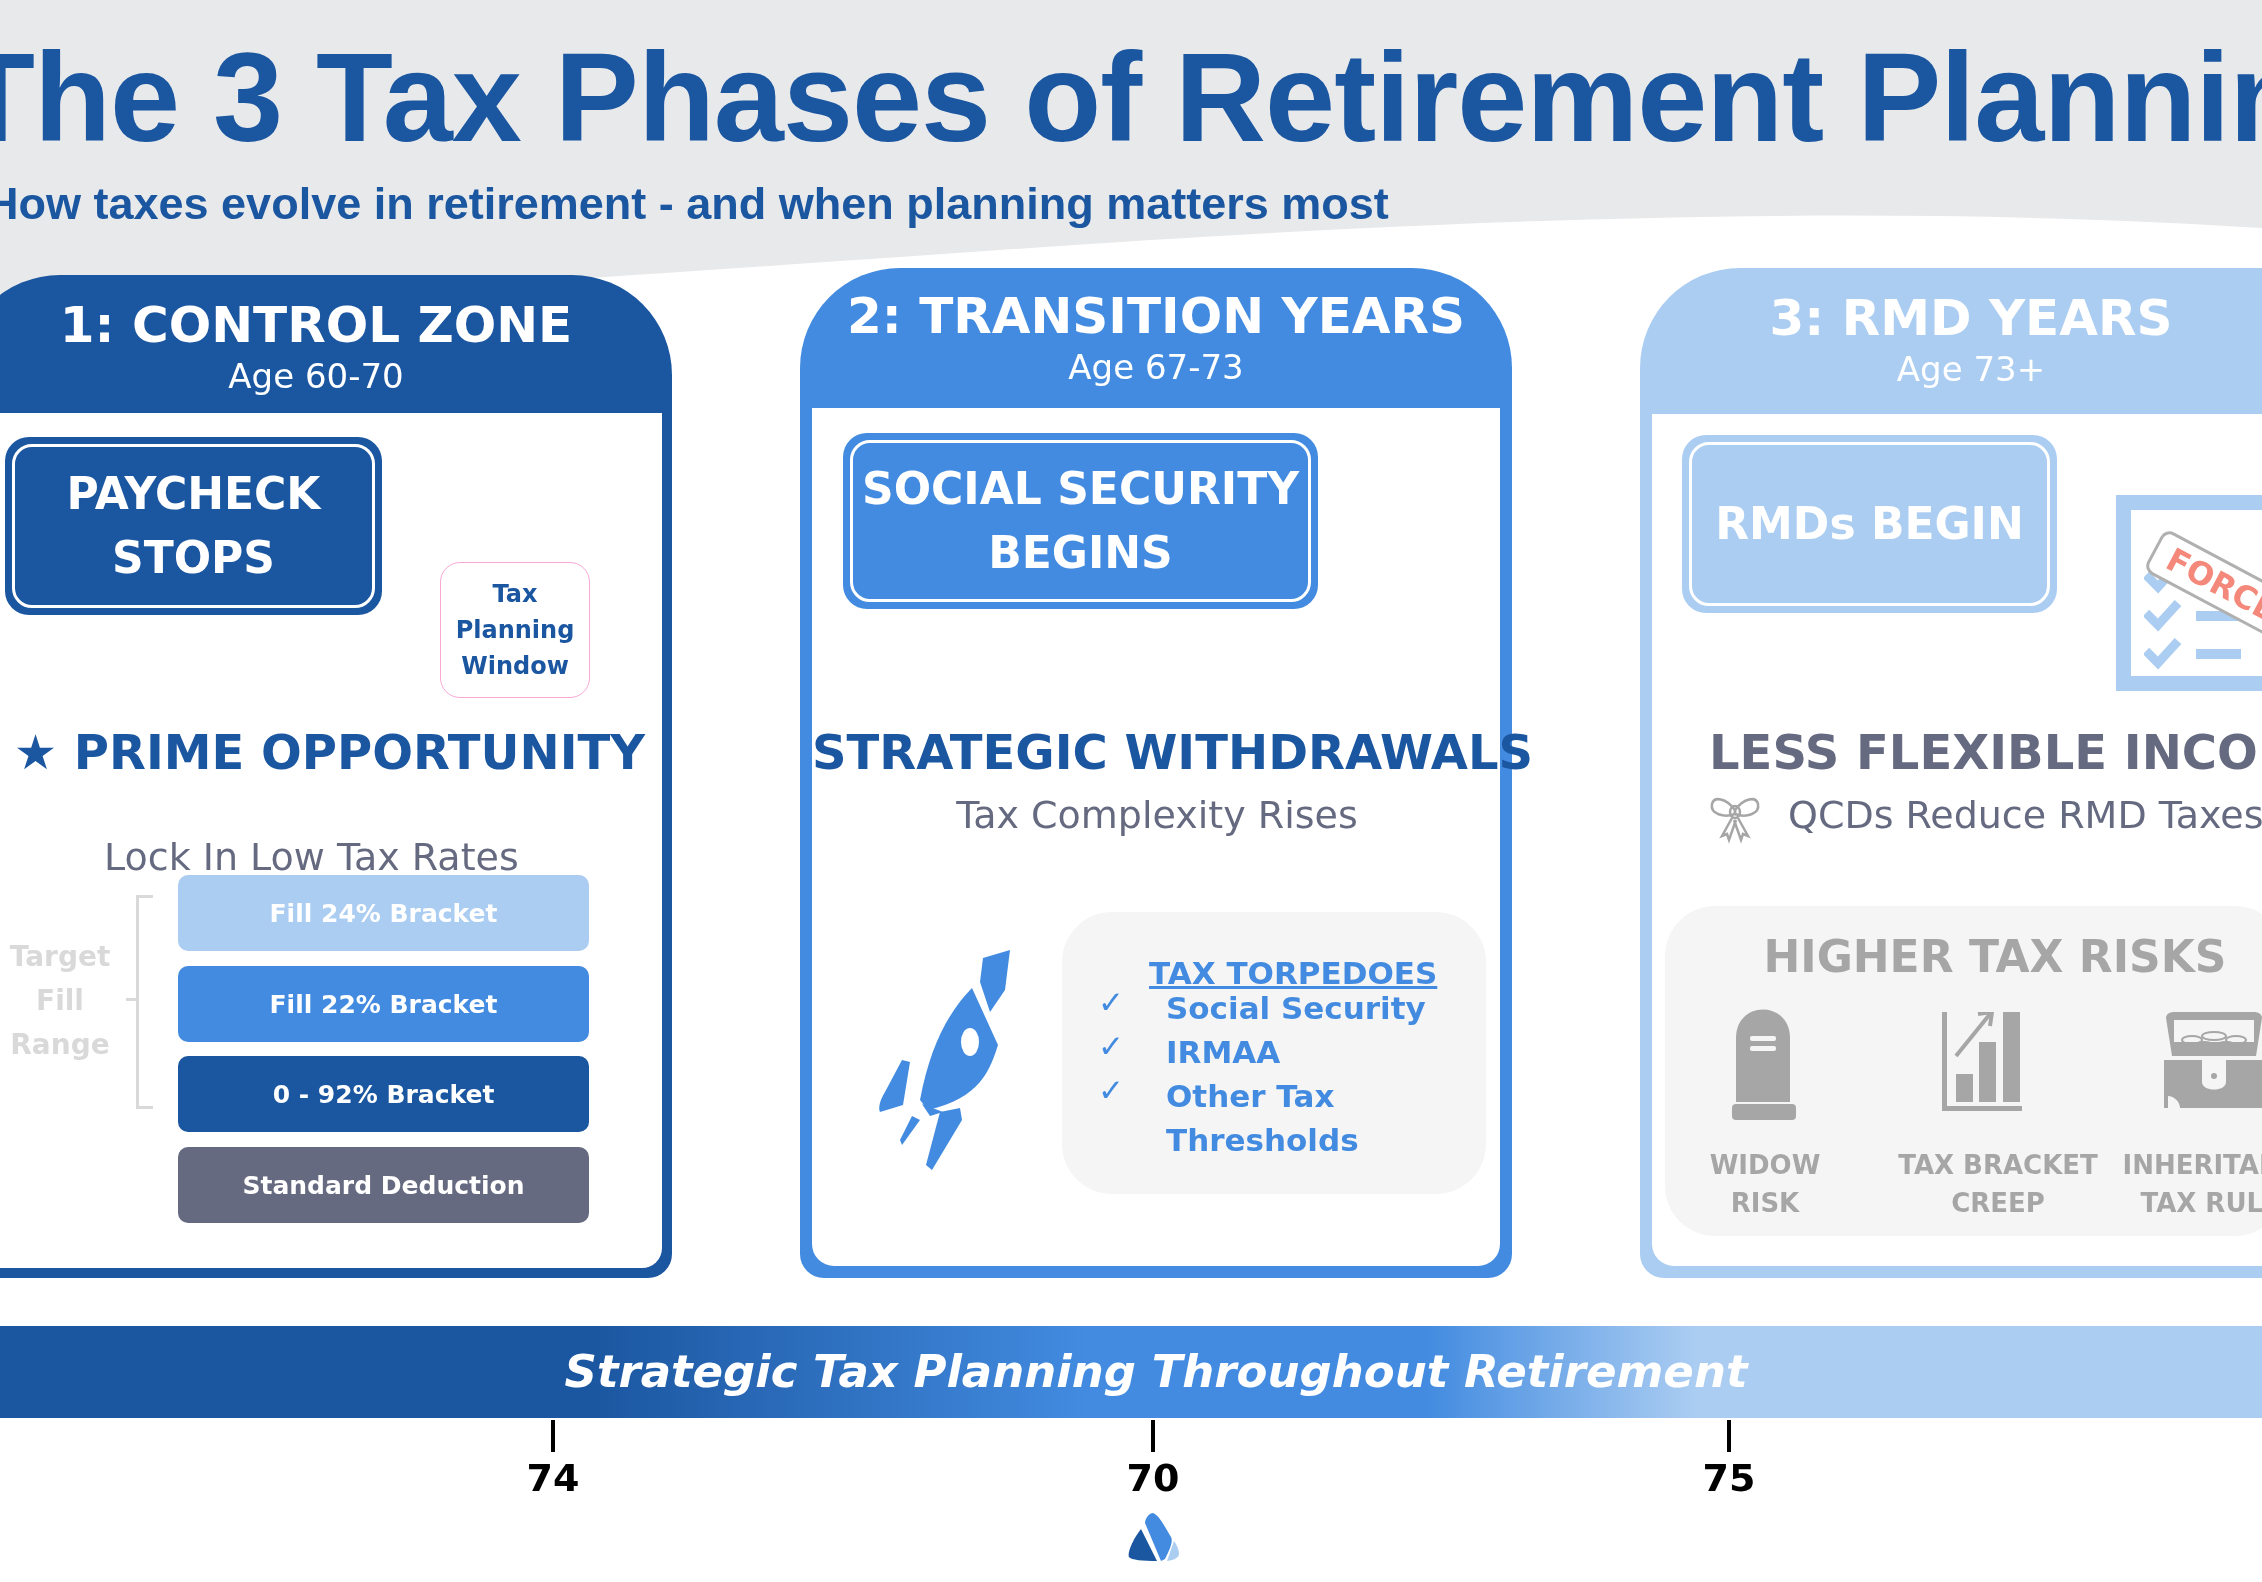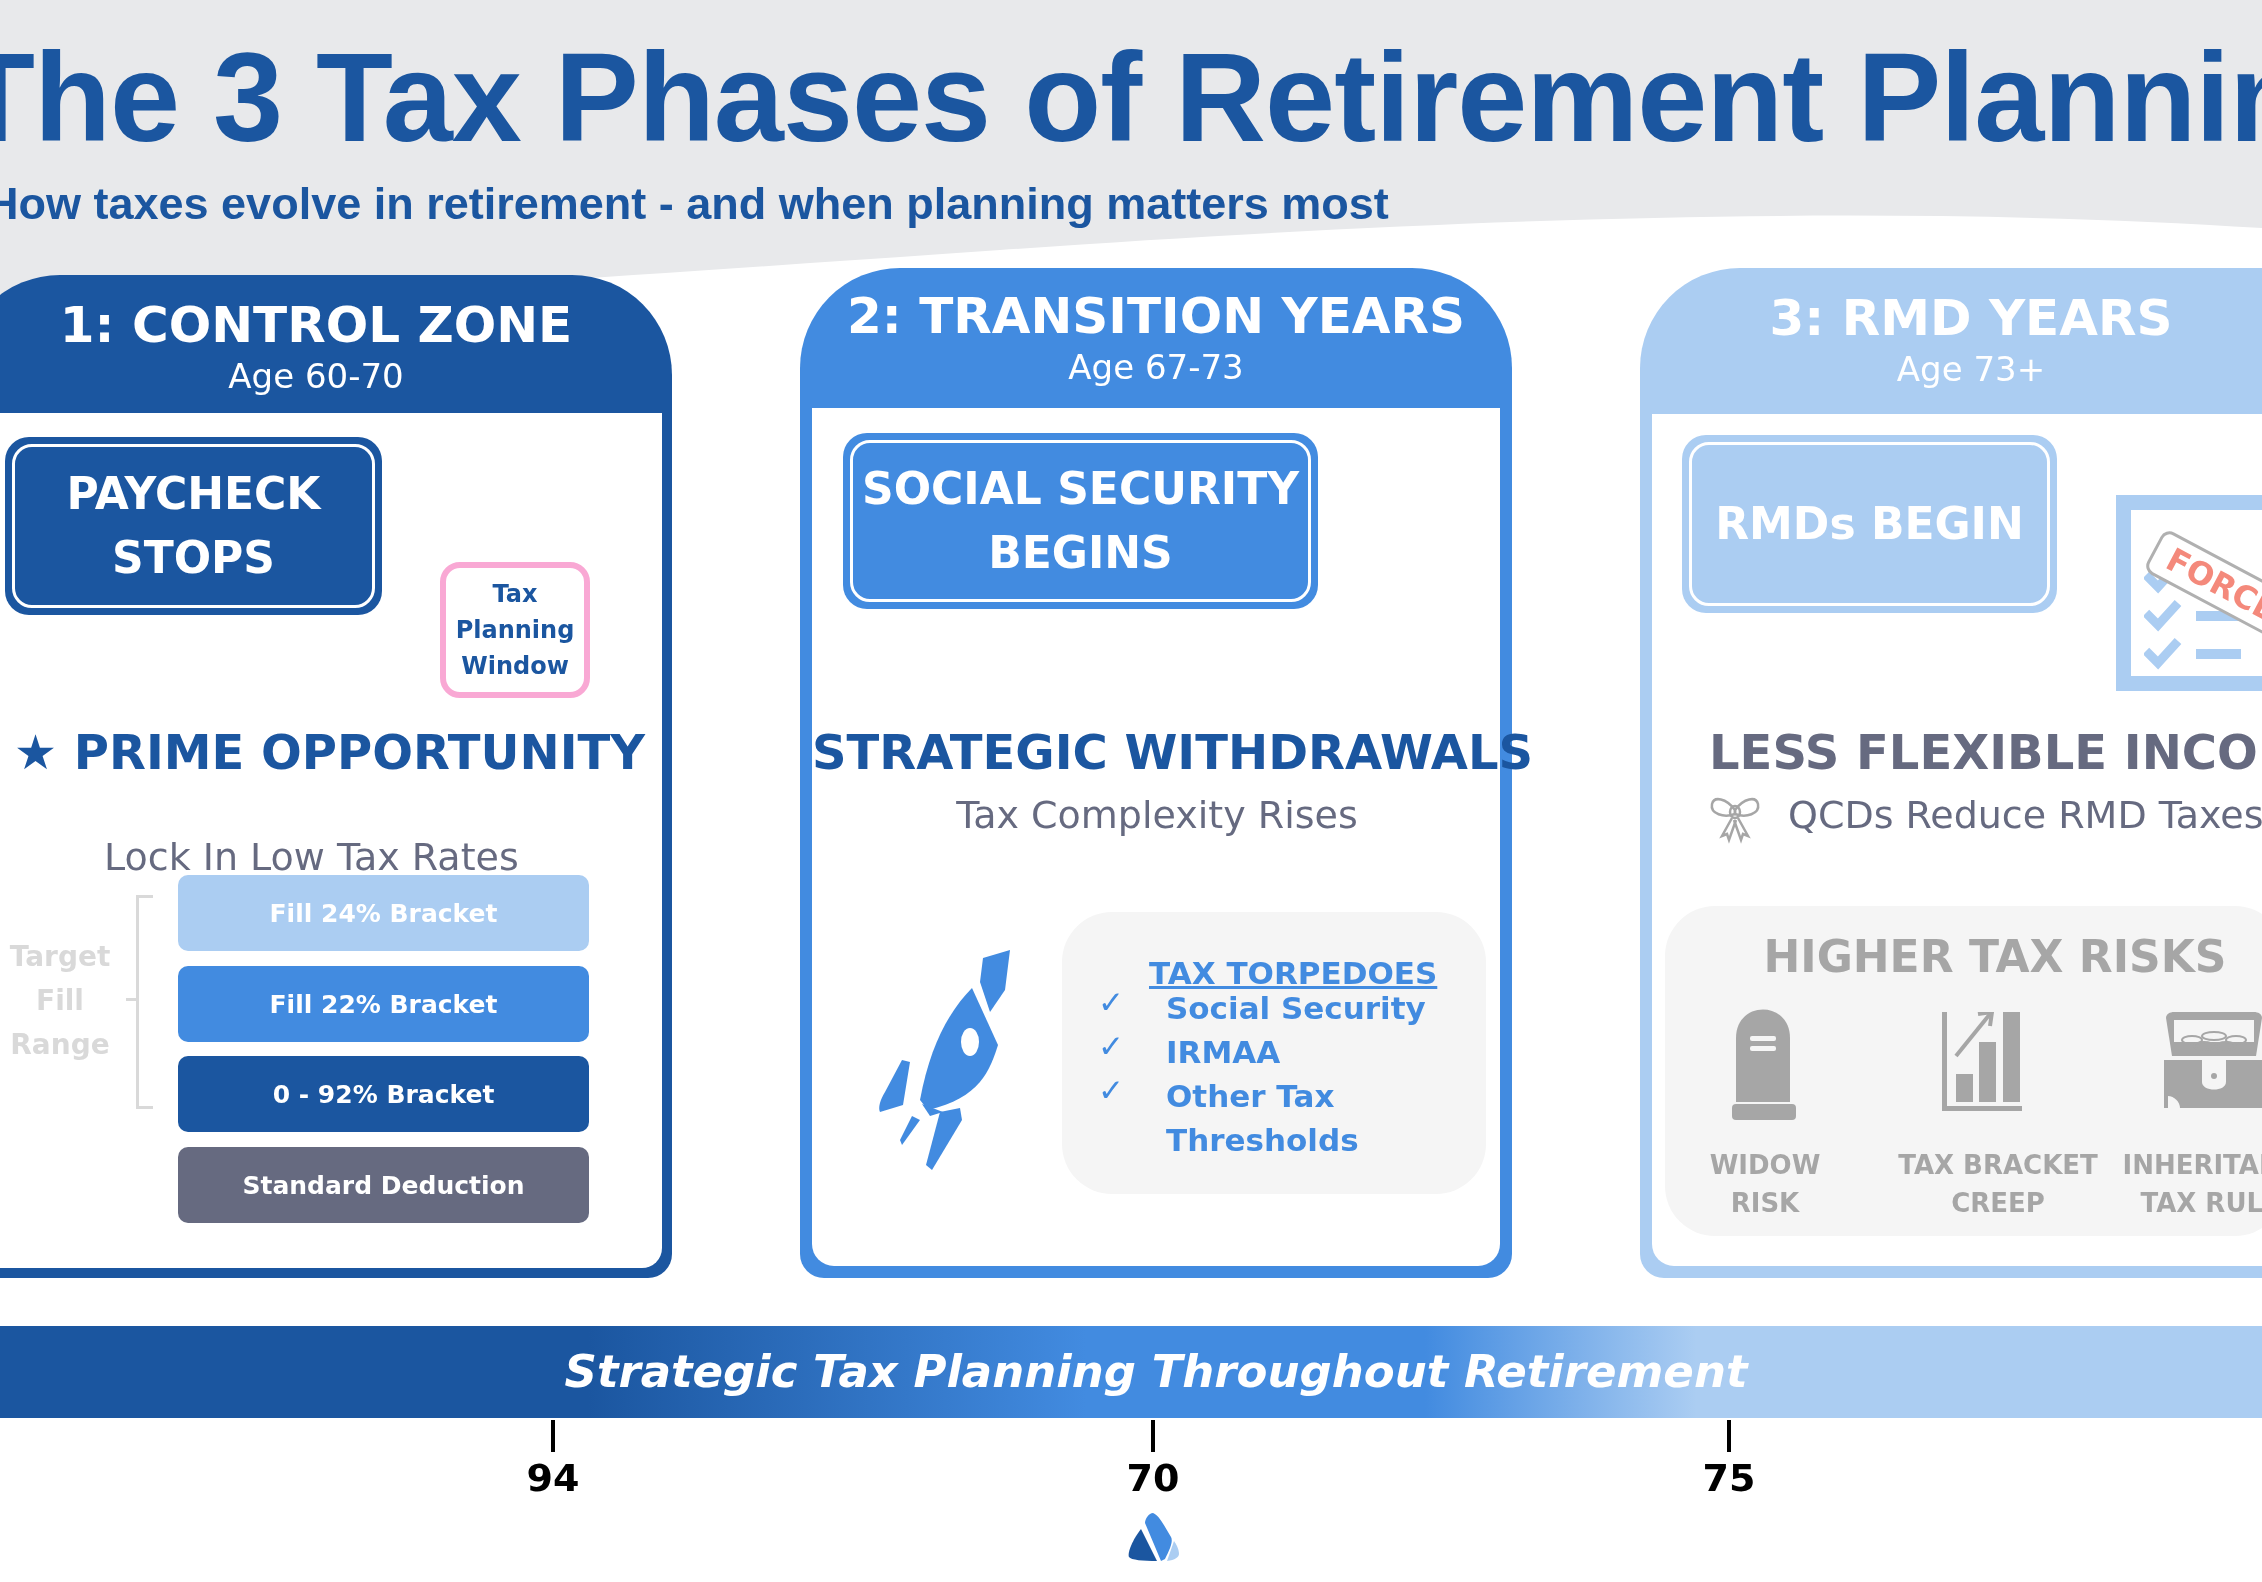--- a/index.html
+++ b/index.html
@@ -63,21 +63,21 @@
     <div class="pt" style="margin-top:20px">1: CONTROL ZONE</div>
     <div class="pa">Age 60-70</div>
   </div>
   <div class="pbody"></div>
 </div>
 <div class="event" style="left:5px; top:437px; width:377px; height:178px; background:#1b56a0; font-size:44px; line-height:64px;">
   <div class="inner"></div>
   <span>PAYCHECK
 STOPS</span>
 </div>
-<div style="position:absolute; left:440px; top:562px; width:150px; height:136px; box-sizing:border-box; border:6px solid #f9a8d4; border-radius:20px; display:flex; align-items:center; justify-content:center; text-align:center;">
+<div style="position:absolute; left:440px; top:562px; width:150px; height:136px; box-sizing:border-box; border:1px solid #f9a8d4; border-radius:20px; display:flex; align-items:center; justify-content:center; text-align:center;">
   <span style="white-space:pre-line; font-family:'DejaVu Sans',sans-serif; font-weight:bold; color:#1b56a0; font-size:24px; line-height:36px;">Tax
 Planning
 Window</span>
 </div>
 <div class="heading" style="left:14px; top:722px; color:#1b56a0; font-size:48px; line-height:60px;">
   <span>★</span>
   <span>PRIME OPPORTUNITY</span>
 </div>
 <div class="sub" style="left:104px; top:832px; font-size:38px; line-height:50px;">Lock In Low Tax Rates</div>
 
@@ -213,21 +213,21 @@
 RISK</div>
 <div class="risk-label" style="left:1893px; width:210px; top:1146px;">TAX BRACKET
 CREEP</div>
 <div class="risk-label" style="left:2120px; width:200px; top:1146px;">INHERITANCE
 TAX RULES</div>
 
 <div class="timeline">
   <div class="tl-text">Strategic Tax Planning Throughout Retirement</div>
 </div>
 <div class="tick" style="left:551px;"></div>
-<div class="tick-label" style="left:553px;">94</div>
+<div class="tick-label" style="left:553px;">74</div>
 <div class="tick" style="left:1151px;"></div>
 <div class="tick-label" style="left:1153px;">70</div>
 <div class="tick" style="left:1727px;"></div>
 <div class="tick-label" style="left:1729px;">75</div>
 
 <svg style="position:absolute; left:1127px; top:1511px;" width="54" height="52" viewBox="0 0 54 52">
   <path d="M14,18 C6,28 0,42 2,46 C4,49 16,50 30,50 Z" fill="#1b56a0"></path>
   <path d="M18,12 L34,50 L38,48 C44,36 46,30 44,26 C38,16 32,4 26,2 C22,2 18,8 18,12 Z" fill="#428be0"></path>
   <path d="M40,50 C48,49 52,46 52,43 C52,38 49,33 47,30 Z" fill="#abcdf2"></path>
 </svg>

